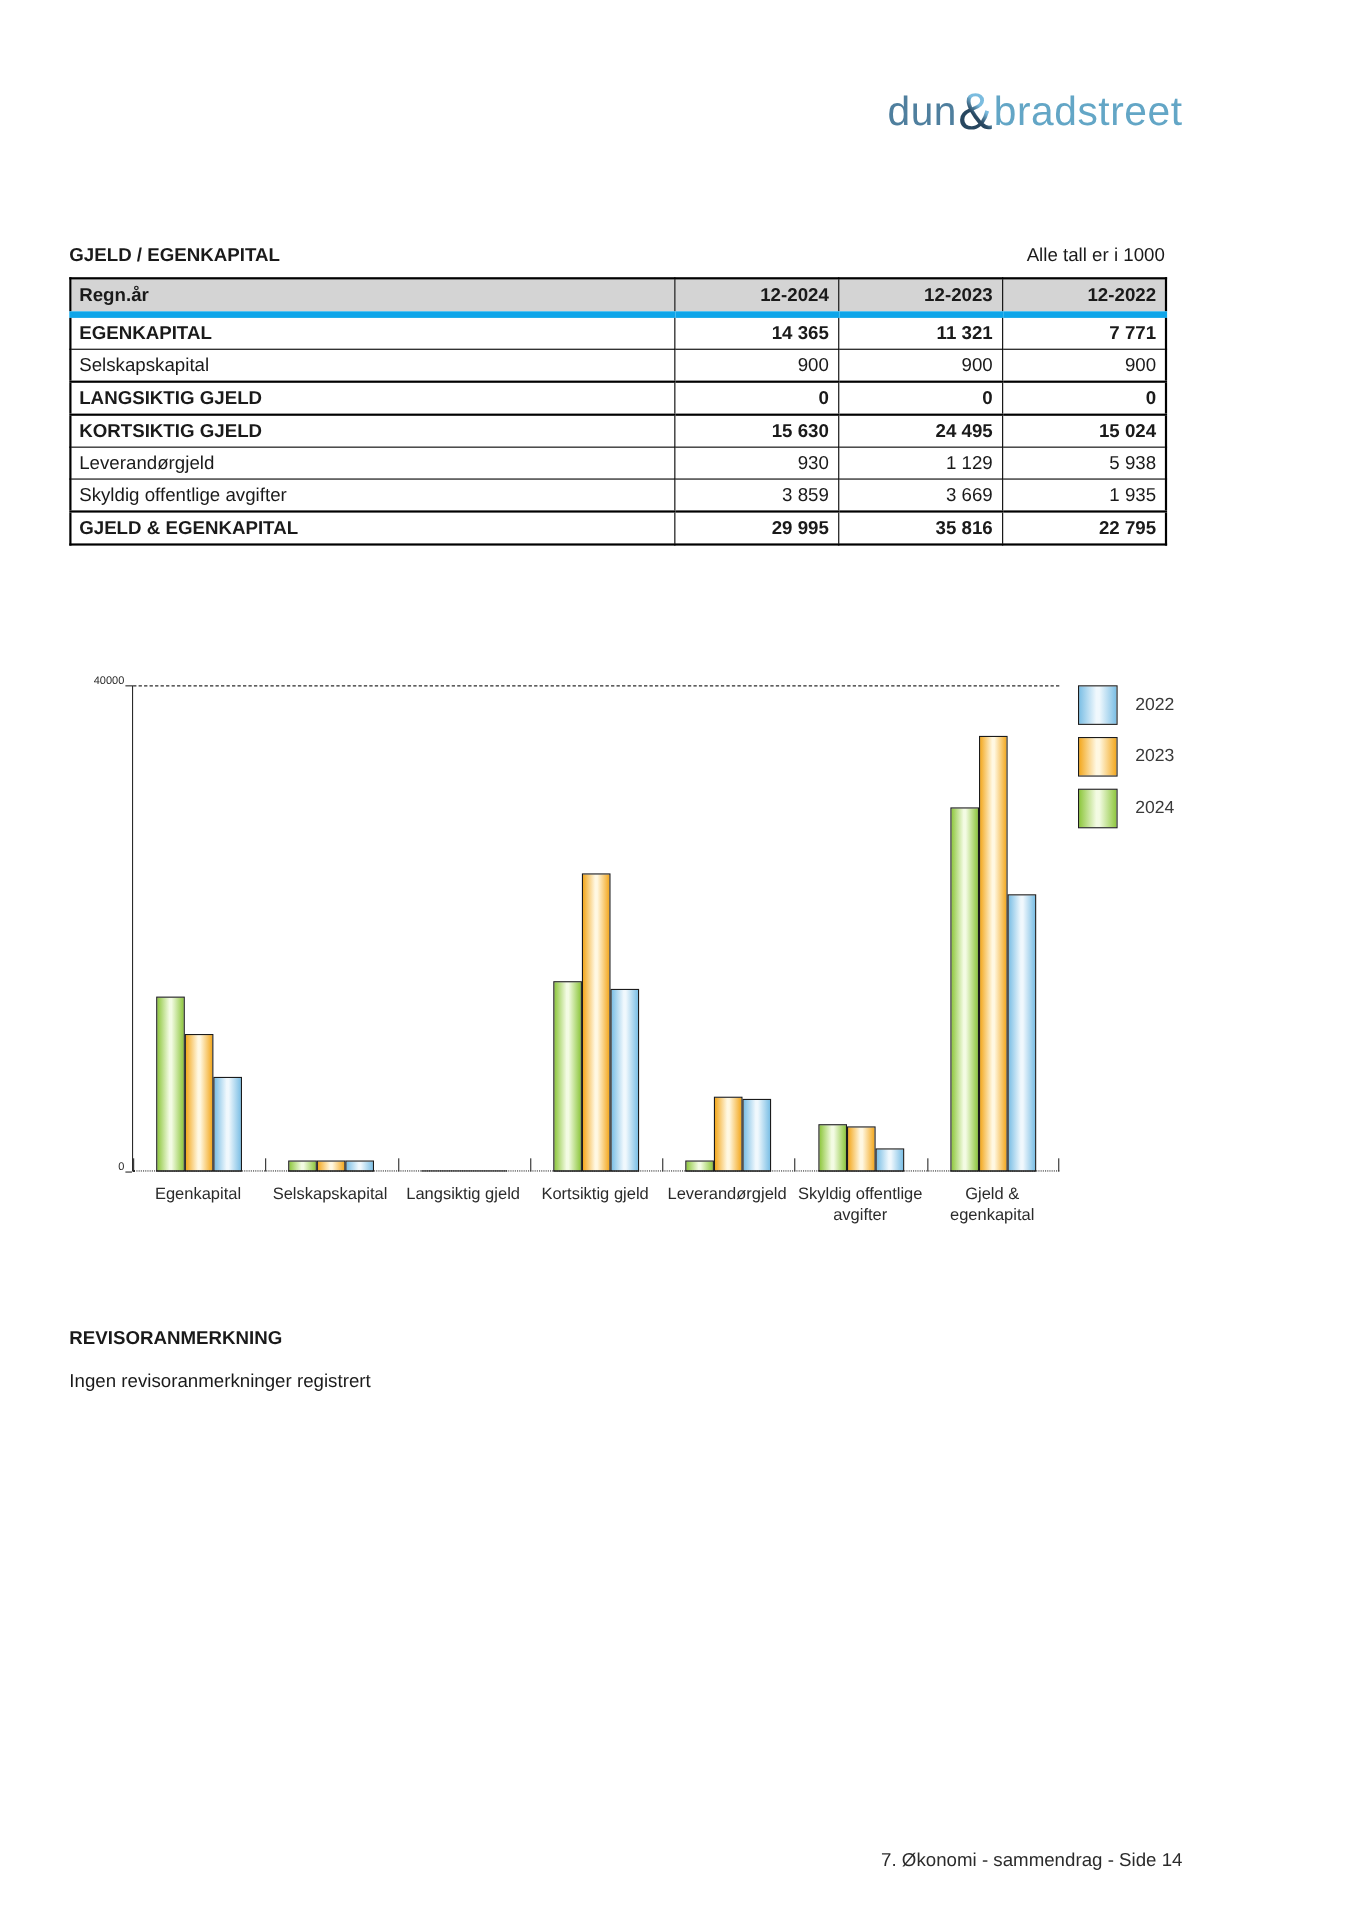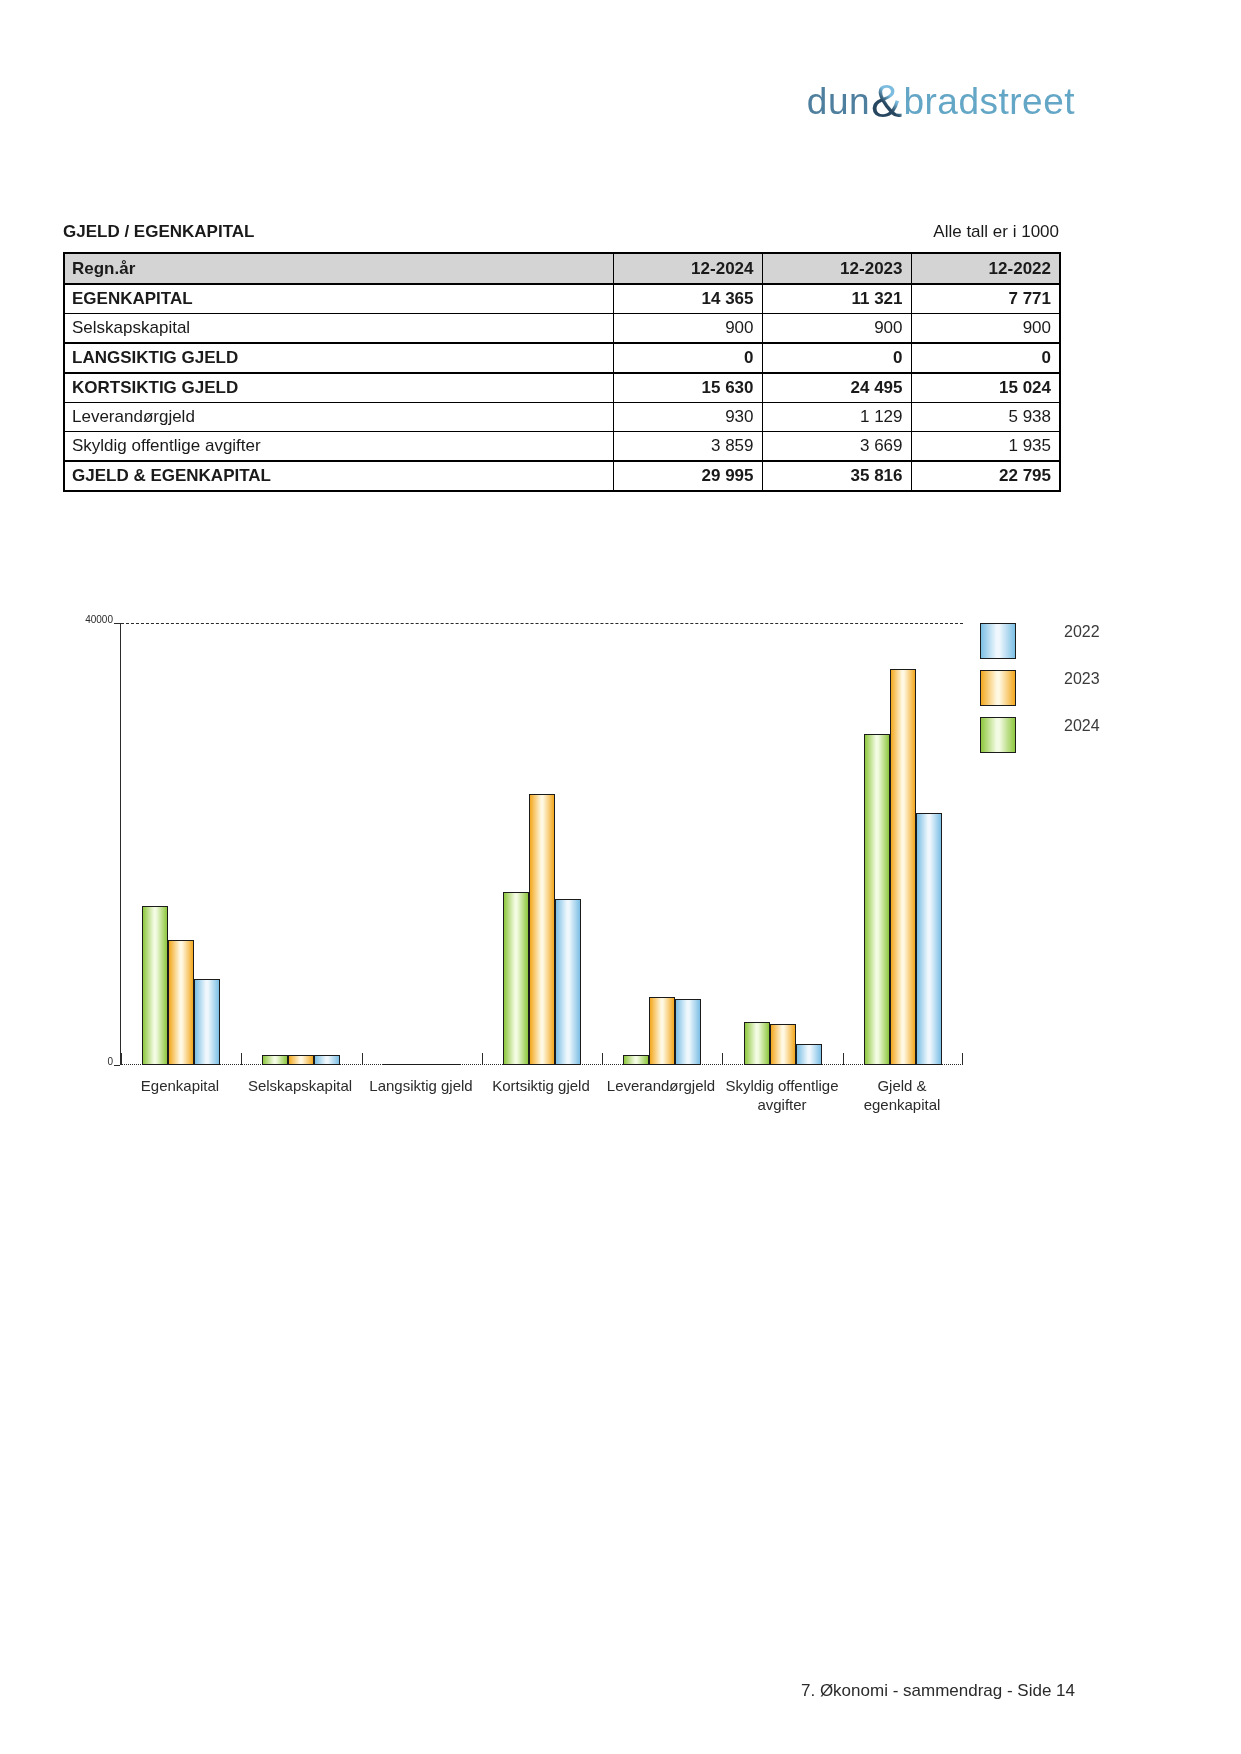--- a/index.html
+++ b/index.html
@@ -24,37 +24,37 @@
   
   .section-head{position:absolute;left:63px;top:222px;width:996px;display:flex;justify-content:space-between;align-items:flex-end;}
   .section-title{font-size:17px;font-weight:bold;}
   .section-note{font-size:17px;}
   
   table.fin{position:absolute;left:63px;top:252px;width:996px;border-collapse:collapse;table-layout:fixed;
     border:2px solid #000;font-size:17px;}
   table.fin col.c-label{width:549px;}
   table.fin col.c-num{width:149px;}
   table.fin th,table.fin td{border:1px solid #000;padding:0;height:28px;vertical-align:middle;overflow:hidden;}
-  table.fin thead th{background:#d4d4d4;font-weight:bold;border-bottom:1px solid #0ea5e9;height:29px;}
+  table.fin thead th{background:#d4d4d4;font-weight:bold;border-bottom:6px solid #0ea5e9;height:29px;}
   table.fin .lbl{text-align:left;padding-left:7px;}
   table.fin .num{text-align:right;padding-right:8px;}
   table.fin tr.bold td{font-weight:bold;border-top:2px solid #000;}
   
   .chart{position:absolute;inset:0;pointer-events:none;}
   .plot{position:absolute;left:120px;top:623px;width:842px;height:442px;border-left:1px solid #2b2b2b;}
   .grid-top{position:absolute;left:0;right:0;top:0;border-top:1px dashed #2b2b2b;height:0;}
   .base-dotted{position:absolute;left:0;right:0;bottom:0;border-bottom:1px dotted #2b2b2b;height:0;}
   .base-tick{position:absolute;bottom:0;width:1px;height:12px;background:#2b2b2b;}
   .zero-line{position:absolute;bottom:0;height:1px;background:#1b1b1b;}
   .bar{position:absolute;bottom:0;width:26px;box-sizing:border-box;border:1px solid #1b1b1b;}
   .ytick-mark{position:absolute;width:6px;height:1px;background:#2b2b2b;left:114px;}
   .ylab{position:absolute;left:18px;width:95px;text-align:right;font-size:10px;color:#2b2b2b;}
   .cat-label{position:absolute;width:150px;text-align:center;font-size:15px;line-height:19px;color:#2b2b2b;white-space:pre-line;}
   .legend{position:absolute;left:980px;top:623px;}
-  .legend-entry{display:flex;align-items:flex-start;margin-bottom:11px;gap:32px;}
+  .legend-entry{display:flex;align-items:center;margin-bottom:11px;}
   .legend-swatch{width:36px;height:36px;box-sizing:border-box;border:1px solid #1b1b1b;}
   .legend-label{margin-left:16px;font-size:16px;color:#3a3a3a;}
   
   .revisor{position:absolute;left:63px;top:1207px;}
   .revisor-heading{font-size:17px;font-weight:bold;}
   .revisor-text{font-size:17px;margin-top:19px;}
   .footer{position:absolute;right:182px;top:1681px;font-size:17px;color:#2b2b2b;}
 </style>
 </head>
 <body>
@@ -193,16 +193,20 @@
           <div class="legend-swatch" style="background: linear-gradient(90deg, rgb(243, 168, 31) 0%, rgb(255, 248, 226) 46%, rgb(255, 248, 226) 54%, rgb(243, 168, 31) 100%);"></div>
           <div class="legend-label">2023</div>
         </div>
         <div class="legend-entry">
           <div class="legend-swatch" style="background: linear-gradient(90deg, rgb(142, 199, 62) 0%, rgb(243, 251, 227) 46%, rgb(243, 251, 227) 54%, rgb(142, 199, 62) 100%);"></div>
           <div class="legend-label">2024</div>
         </div>
       </div>
   </div>
 
+  <div class="revisor">
+    <div class="revisor-heading">REVISORANMERKNING</div>
+    <div class="revisor-text">Ingen revisoranmerkninger registrert</div>
+  </div>
 
   <div class="footer">7. Økonomi - sammendrag - Side 14</div>
 
 </div>
 
 </body></html>

